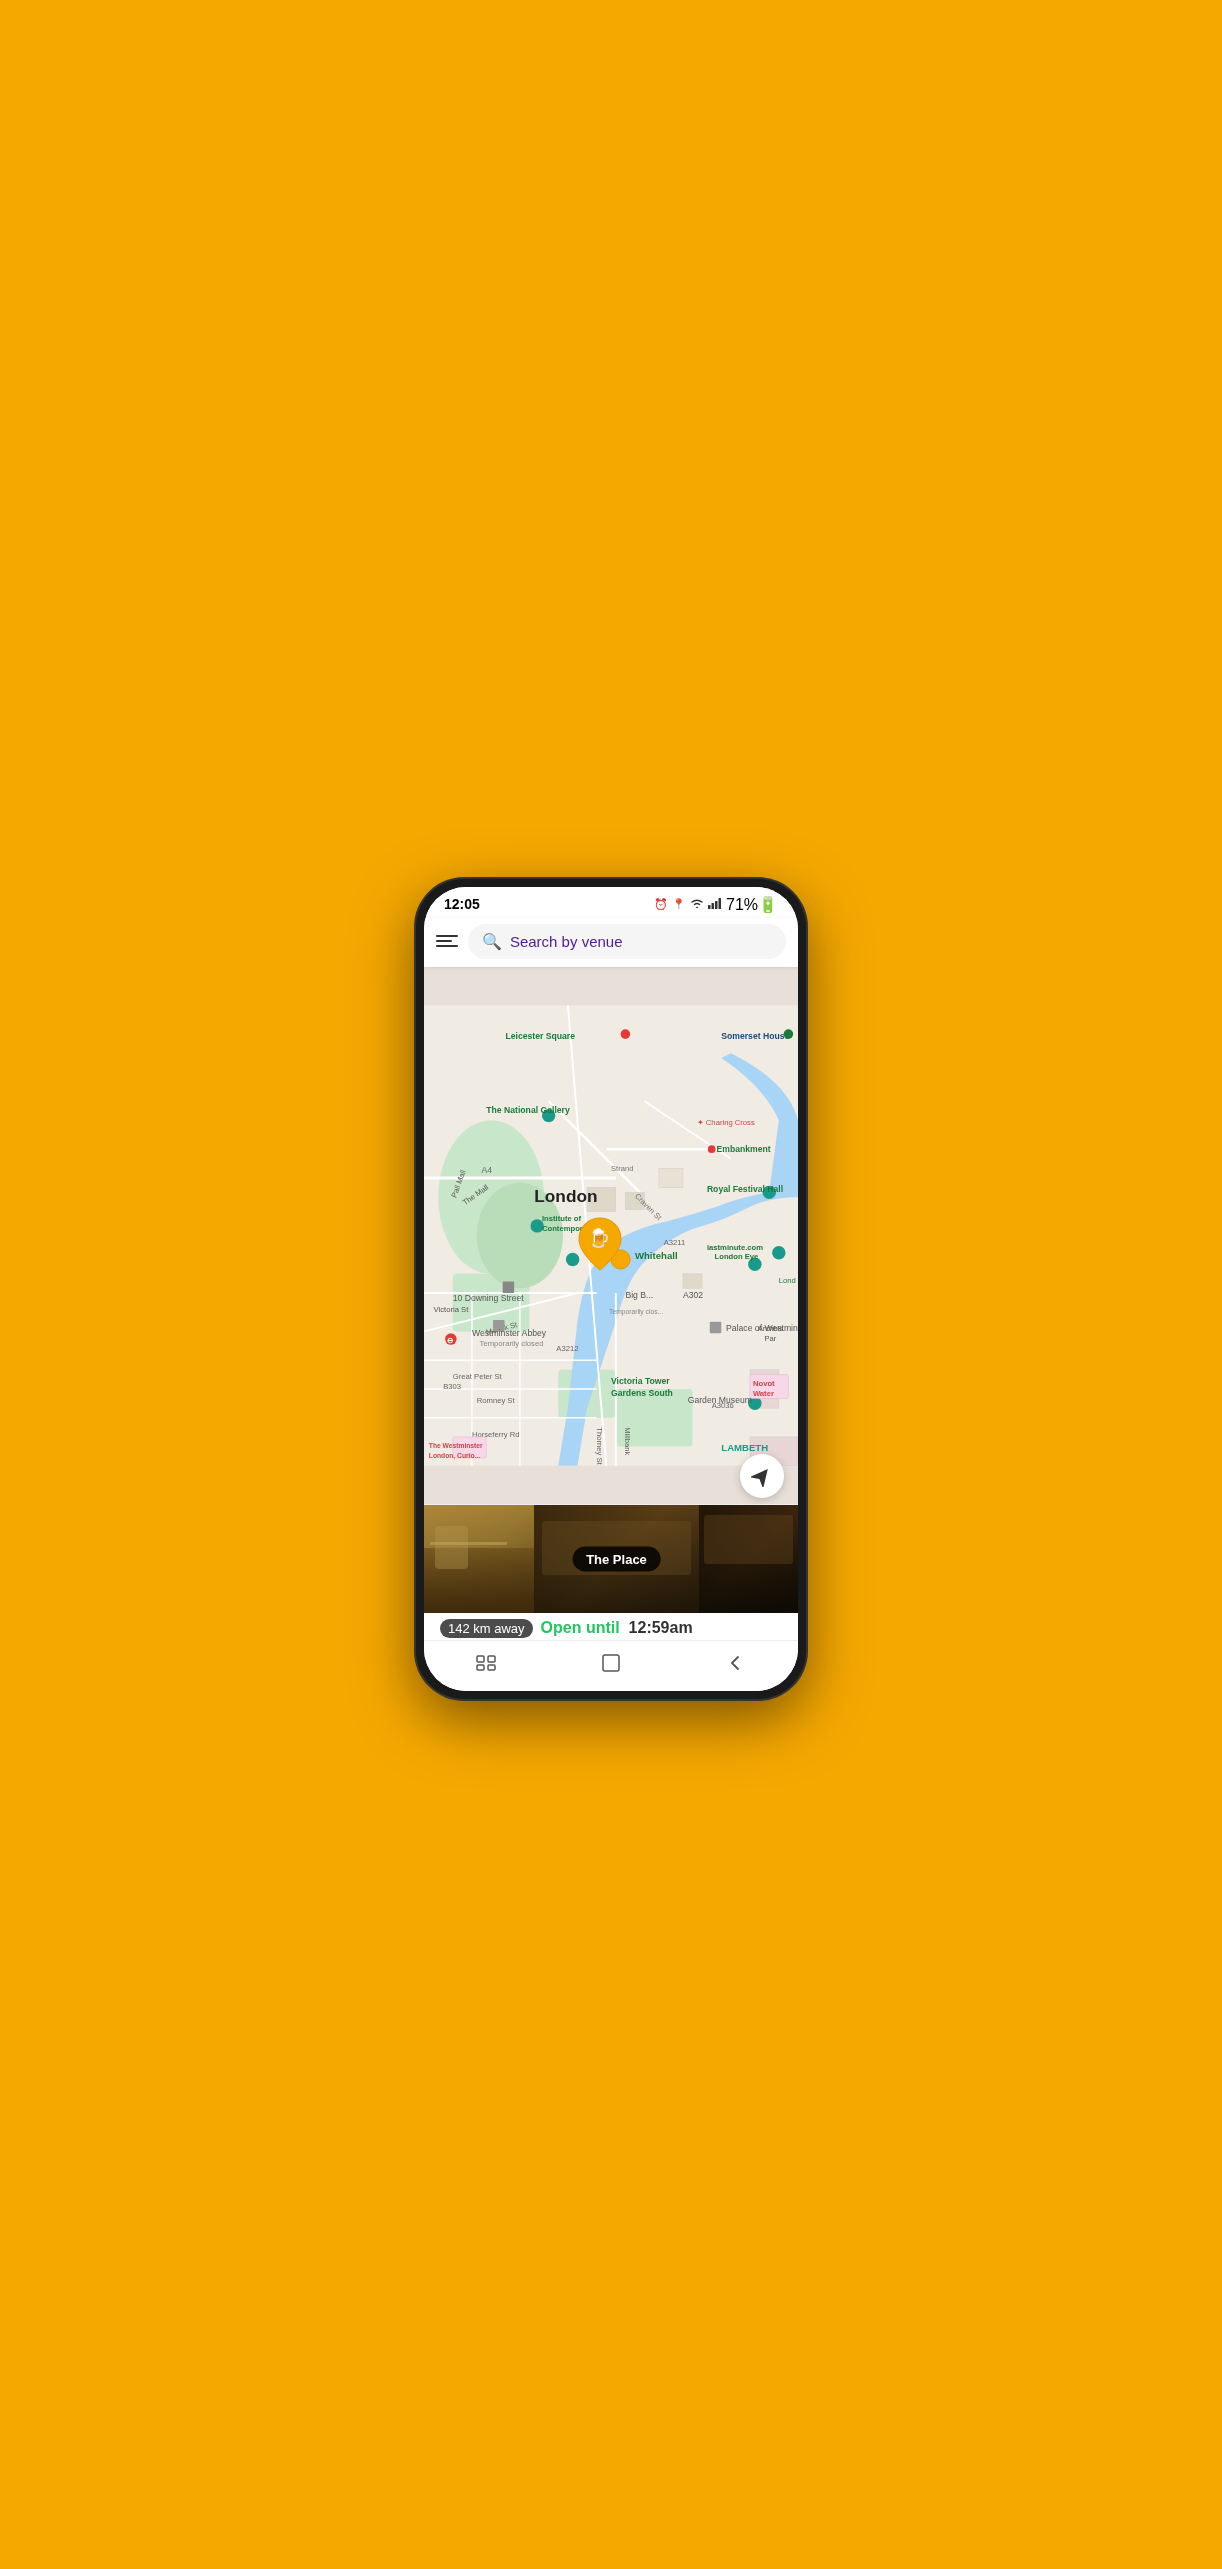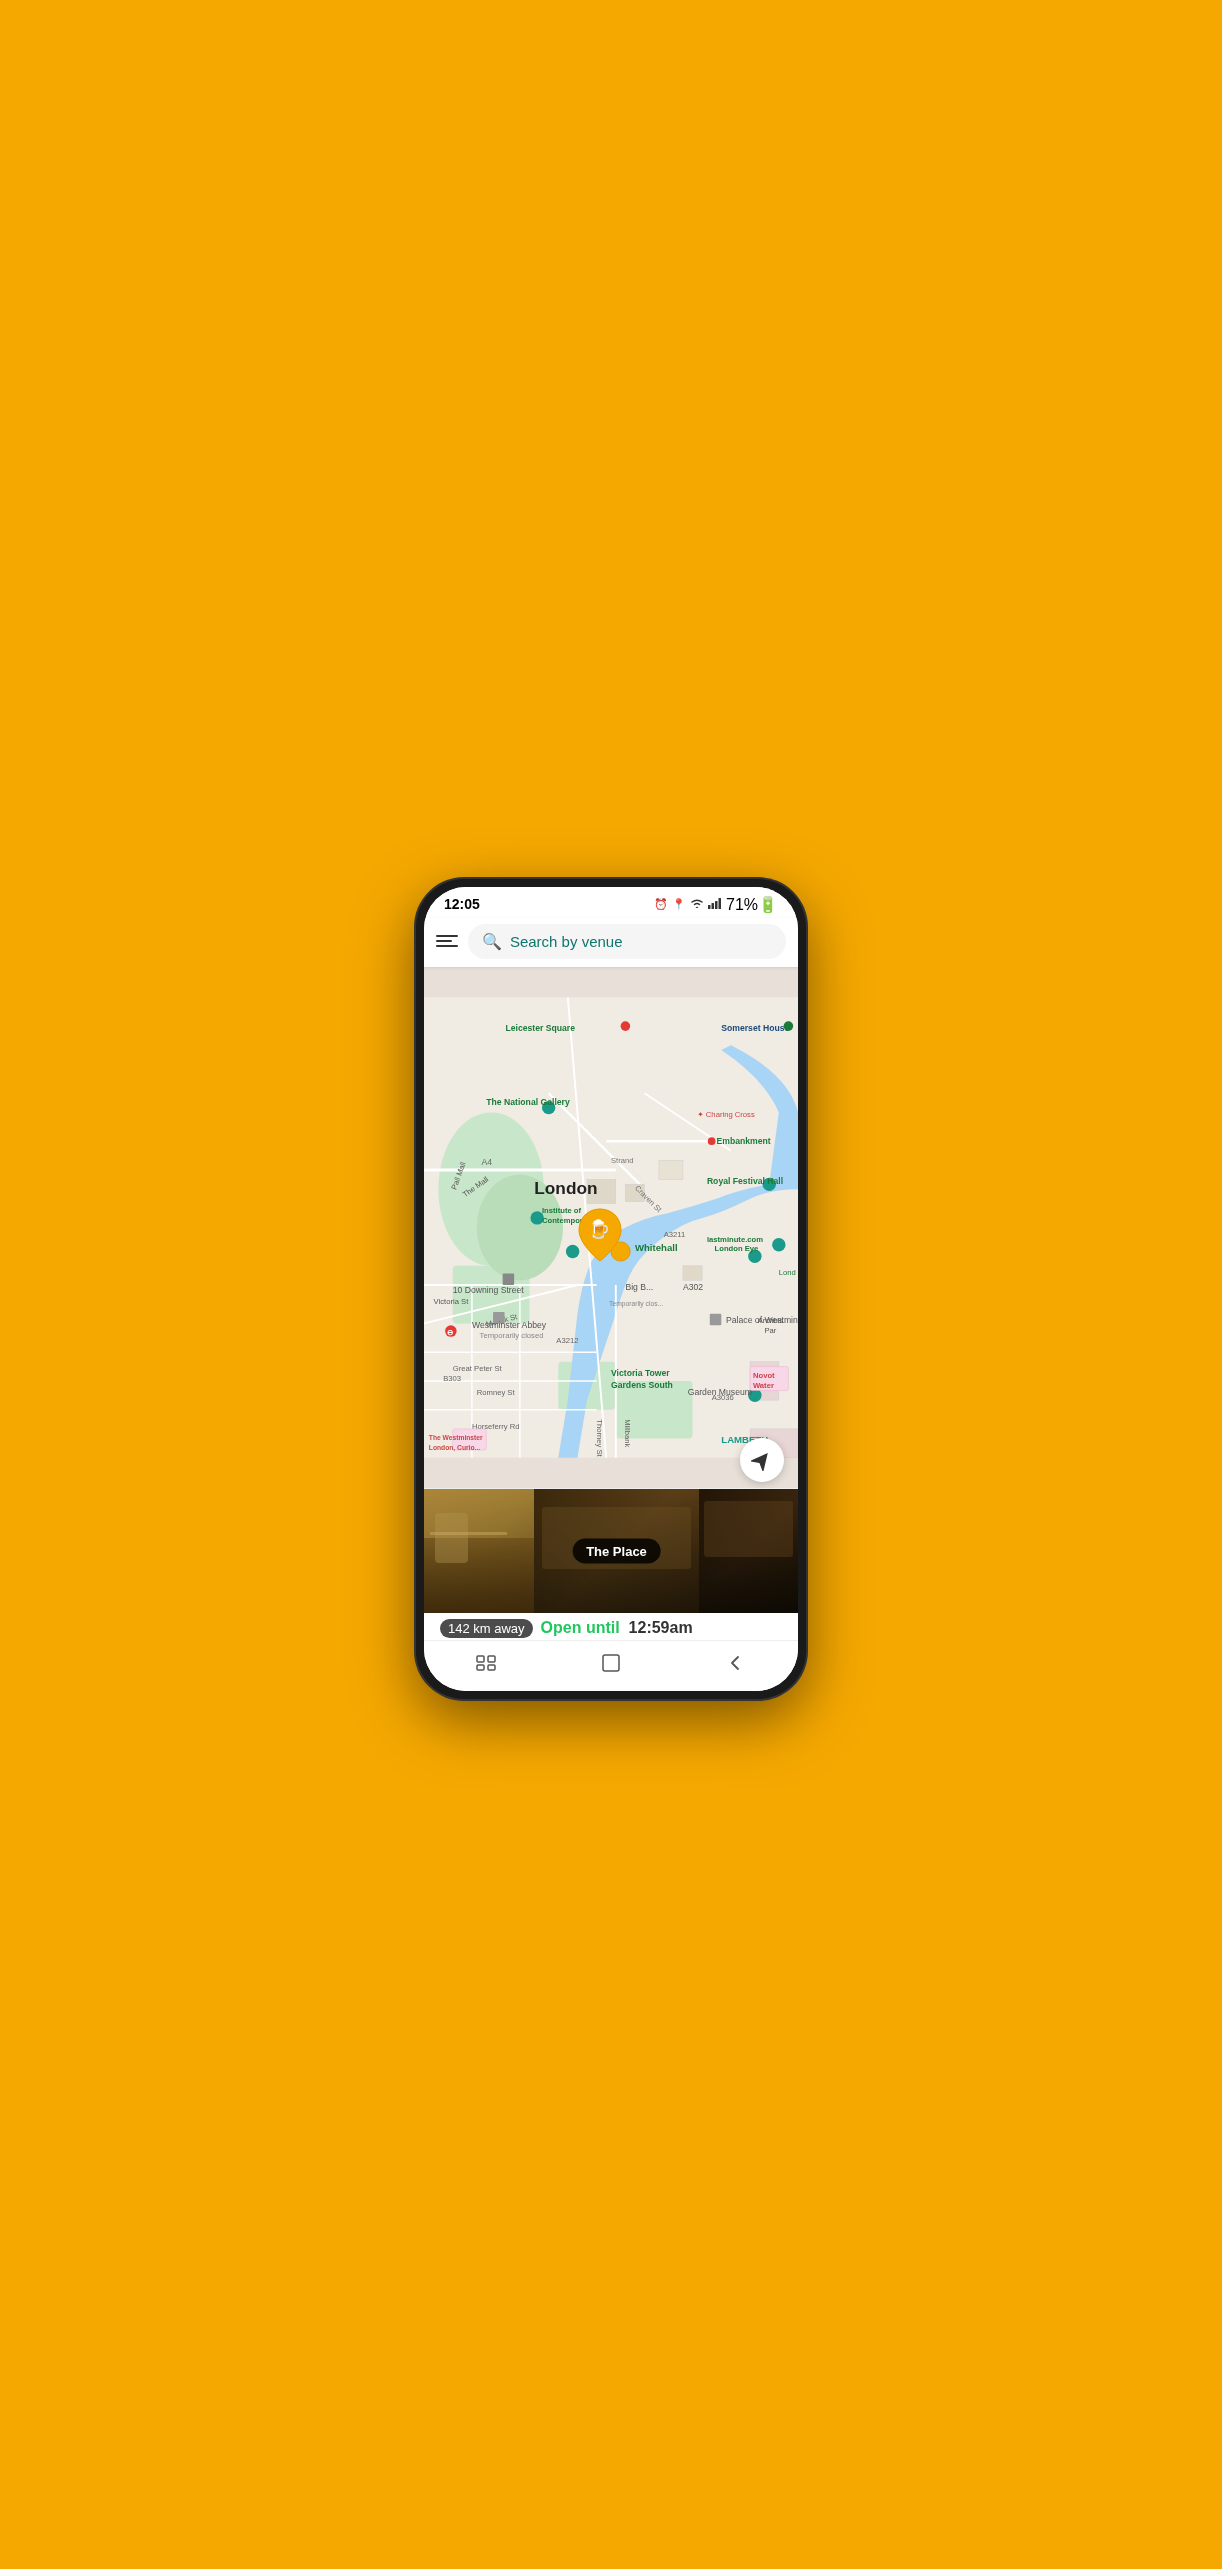--- a/index.html
+++ b/index.html
@@ -72,21 +72,21 @@
     .search-input-wrap {
       flex: 1;
       display: flex;
       align-items: center;
       gap: 8px;
       background: #f5f5f5;
       border-radius: 24px;
       padding: 8px 14px;
     }
     .search-icon { color: #F5A800; font-size: 16px; }
-    .search-placeholder { color: #0f766e; font-size: 15px; }
+    .search-placeholder { color: #4c1d95; font-size: 15px; }
     
     .map-area {
       flex: 1;
       position: relative;
       overflow: hidden;
       background: #e8e0d8;
     }
     .map-svg {
       width: 100%;
       height: 100%;
@@ -117,21 +117,21 @@
       color: #333;
     }
     
     .venue-card {
       background: #fff;
       flex-shrink: 0;
       border-top: 1px solid #eee;
     }
     .venue-card-images {
       display: flex;
-      height: 124px;
+      height: 108px;
       overflow: hidden;
       position: relative;
       text-align: center;
     }
     .venue-actions {
       display: flex;
       gap: 10px;
       padding: 8px 12px 12px;
     }
     .btn-venue-info, .btn-check-in {

